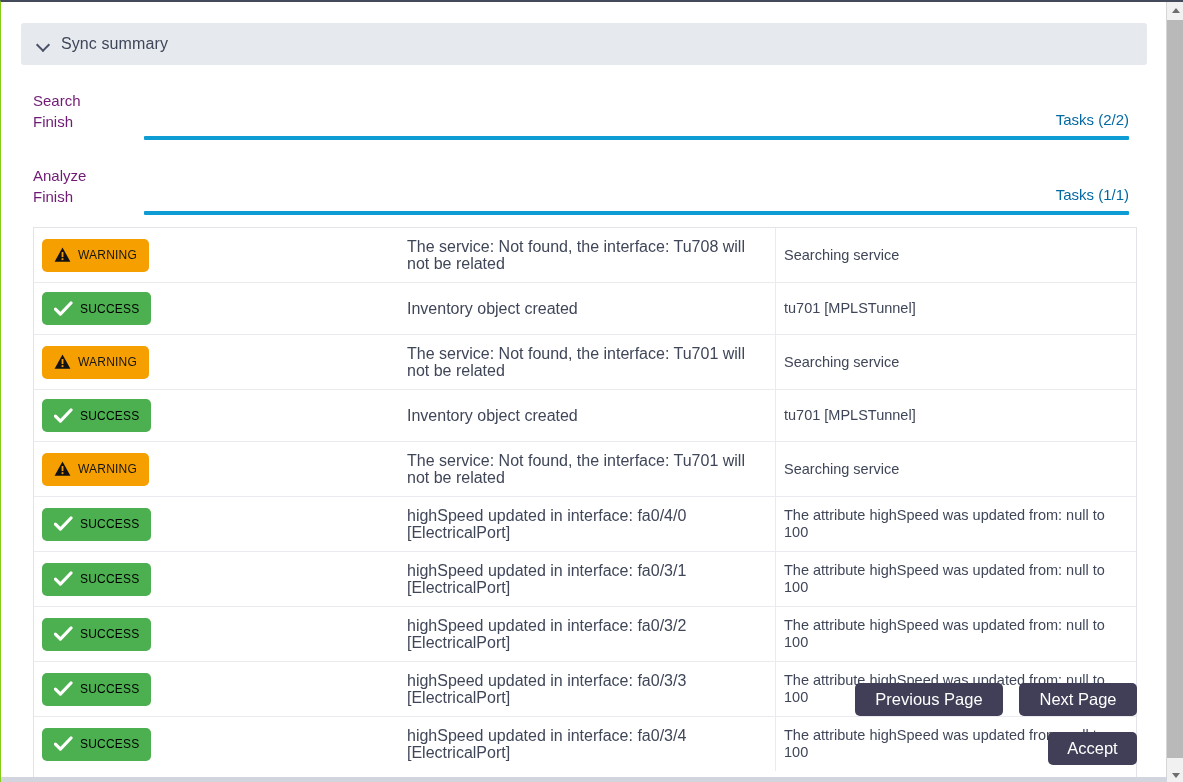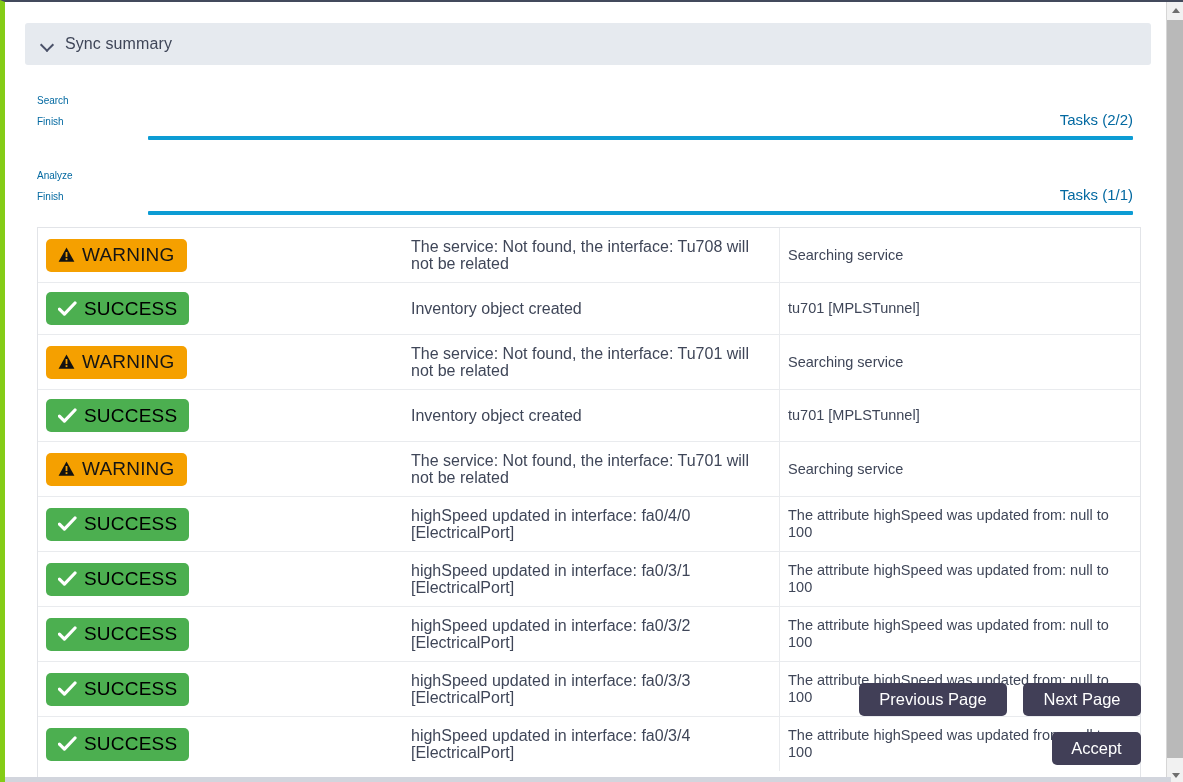--- a/index.html
+++ b/index.html
@@ -11,21 +11,21 @@
     background: #ffffff;
     font-family: "Liberation Sans", sans-serif;
   }
 
   #app {
     position: relative;
     width: 1183px;
     height: 782px;
     background: #ffffff;
     border-top: 2px solid #434a5c;
-    border-left: 5px solid #84cc16;
+    border-left: 1px solid #84cc16;
   }
 
   
   .scrollbar {
     position: absolute;
     top: 0;
     right: 0;
     width: 17px;
     height: 782px;
     background: #f1f1f1;
@@ -102,22 +102,22 @@
     position: absolute;
     left: 32px;
     width: 1096px;
   }
   .prog-labels {
     display: flex;
     justify-content: space-between;
     align-items: flex-start;
   }
   .prog-left {
-    font-size: 10px;
-    color: #0369a1;
+    font-size: 15px;
+    color: #701a75;
     line-height: 21px;
   }
   .prog-left div:first-child { margin-bottom: 0px; }
   .prog-right {
     font-size: 15px;
     color: #0369a1;
     padding-top: 21px;
   }
   .bar-track {
     position: relative;
@@ -179,21 +179,21 @@
   }
 
   .badge {
     display: inline-flex;
     align-items: center;
     justify-content: center;
     height: 33px;
     min-width: 102px;
     border-radius: 5px;
     padding: 0 12px;
-    font-size: 19px;
+    font-size: 12px;
     letter-spacing: .2px;
     cursor: default;
   }
   .badge.warning { background: #f5a000; color: #151515; }
   .badge.success { background: #4caf50; color: #000000; }
   .badge .ico { margin-right: 7px; display: flex; align-items: center; }
 
   
   .btn {
     background: #413f57;

